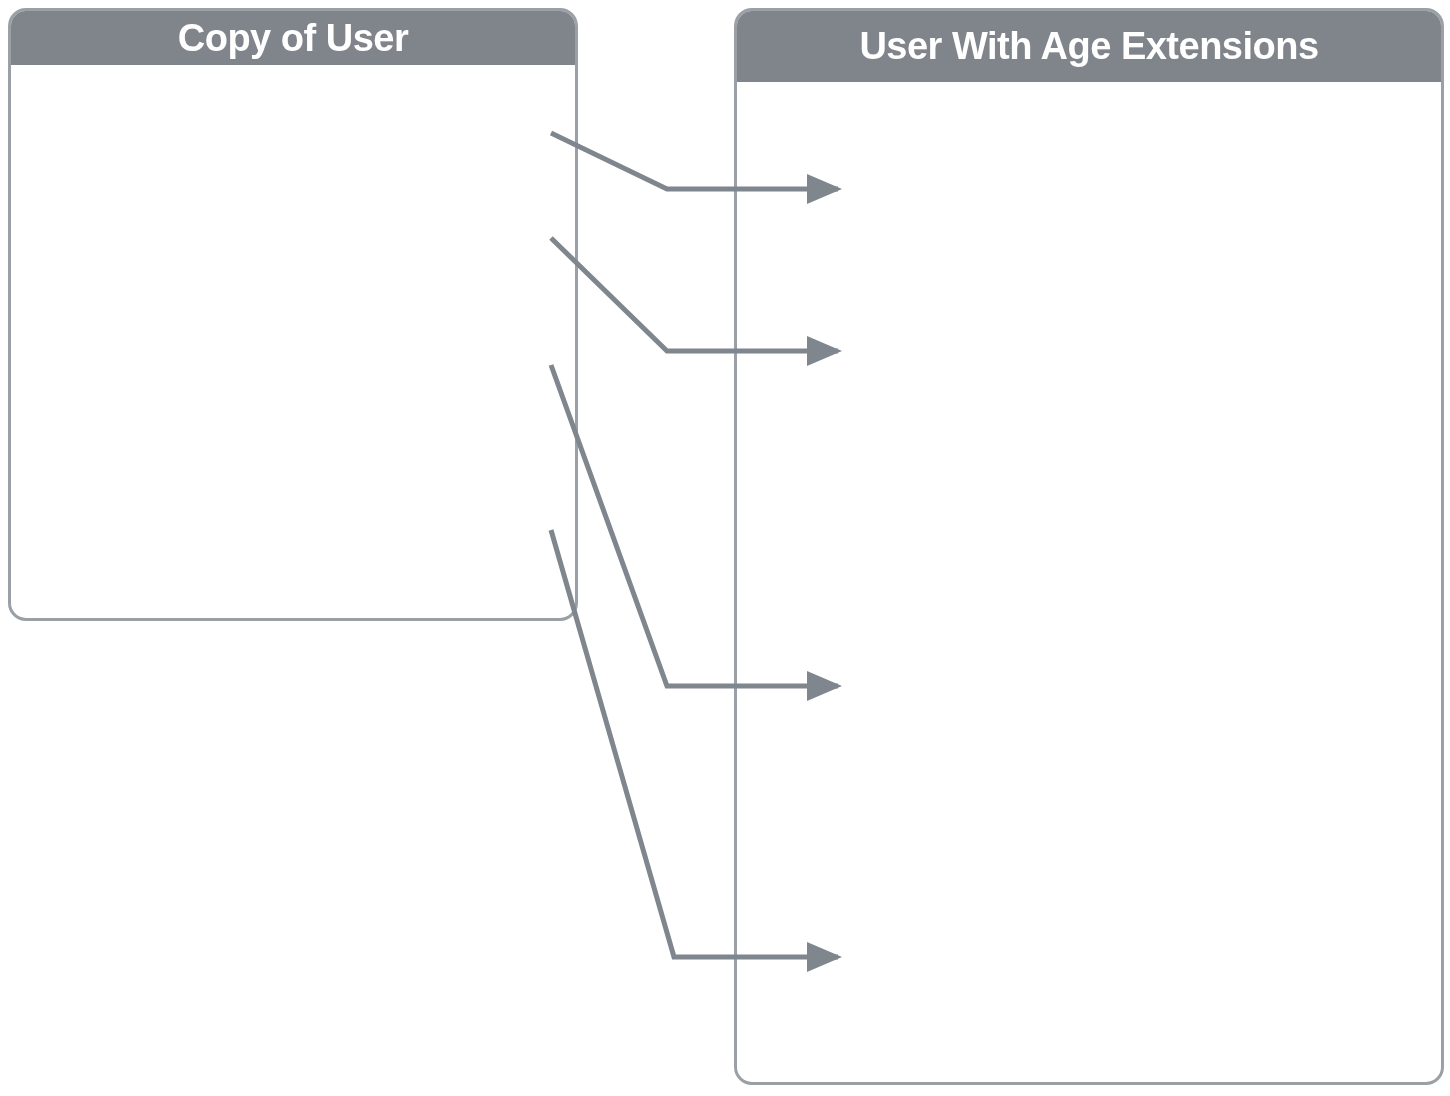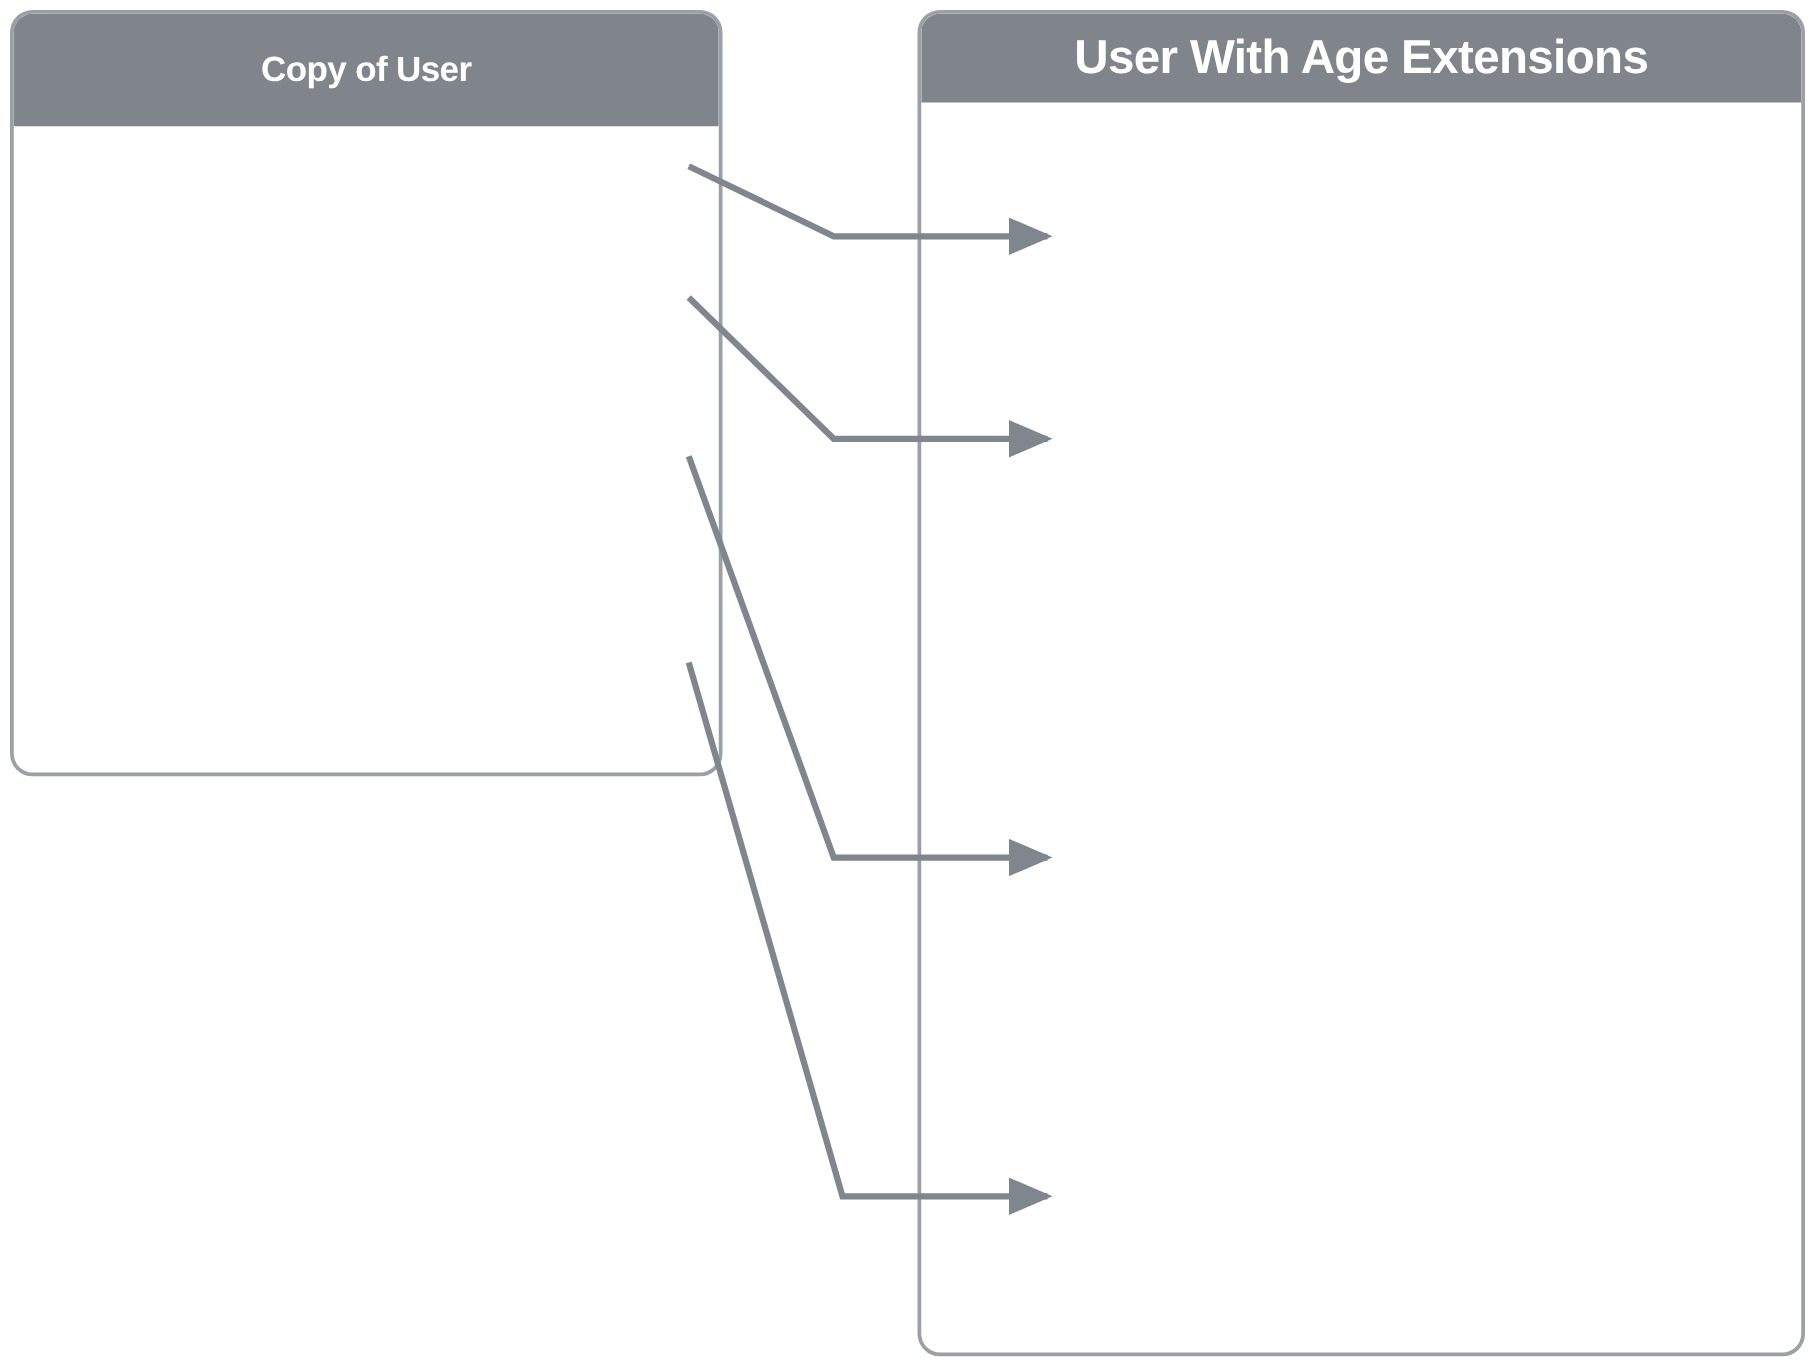--- a/index.html
+++ b/index.html
@@ -52,22 +52,22 @@
     bottom: 0;
   }
 
   #panel-left {
     left: 8px;
     top: 8px;
     width: 570px;
     height: 613px;
   }
   #panel-left .panel-header {
-    height: 90px;
-    font-size: 28px;
+    height: 54px;
+    font-size: 38px;
     text-align: right;
   }
   #panel-right {
     left: 734px;
     top: 8px;
     width: 710px;
     height: 1077px;
   }
   #panel-right .panel-header {
     height: 71px;

